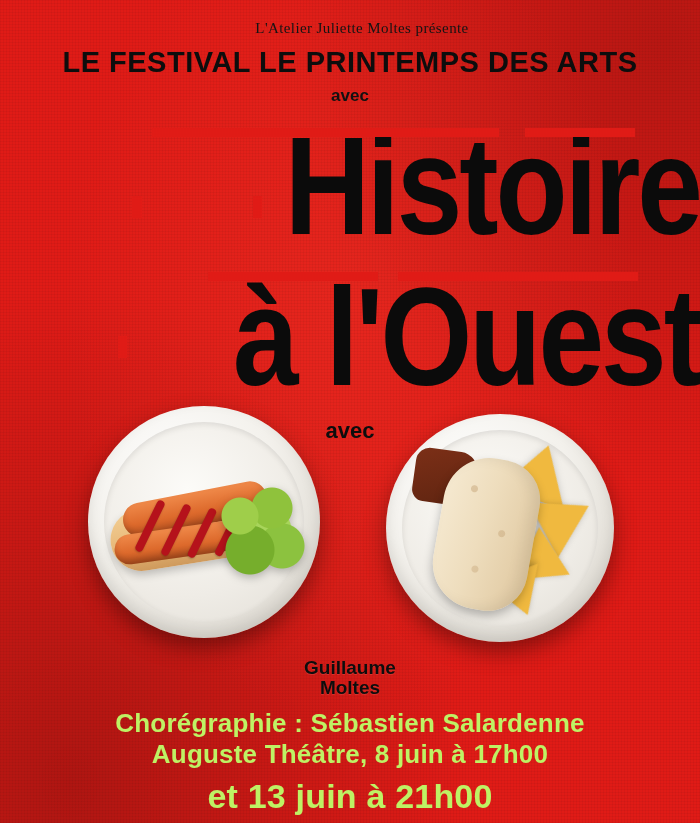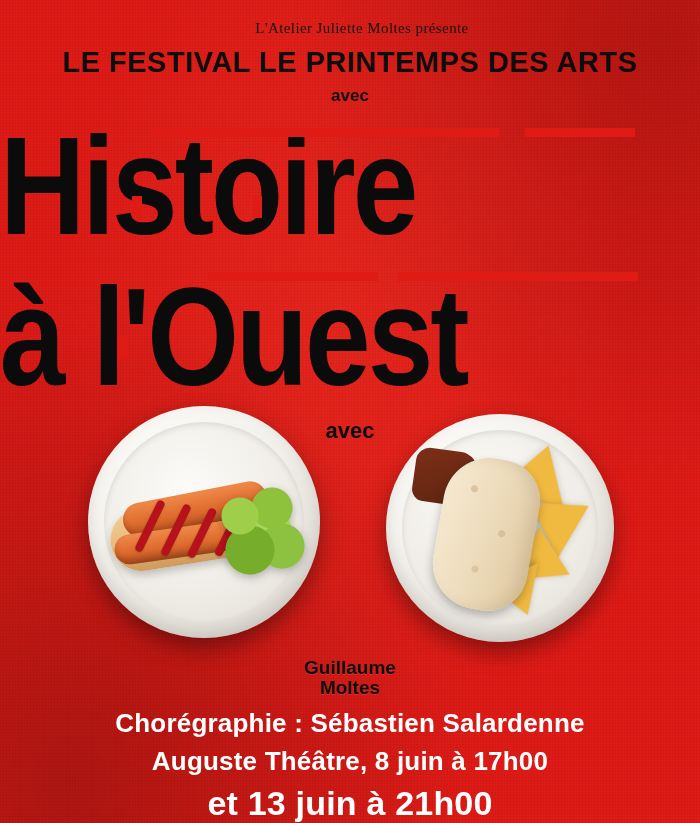--- a/index.html
+++ b/index.html
@@ -64,21 +64,21 @@
     text-align: center;
     font-size: 17px;
     font-weight: bold;
     margin-top: 7px;
     color: #111;
   }
 
   
   .title-block {
     margin-top: 2px;
-    text-align: left;
+    text-align: right;
   }
   .stencil-line {
     position: relative;
     display: block;
     font-weight: bold;
     color: #0b0b0b;
     line-height: .92;
     white-space: nowrap;
   }
   .title-1 {
@@ -257,28 +257,28 @@
     text-shadow: 0 1px 0 rgba(255,255,255,.10);
   }
 
   
   .credits {
     position: absolute;
     left: 0; right: 0;
     top: 708px;
     z-index: 6;
     text-align: center;
-    color: #ffffff;
+    color: #bef264;
   }
   .credits div {
     font-weight: bold;
     letter-spacing: .2px;
   }
   .cred-1 { font-size: 26px; }
-  .cred-2 { font-size: 26px; margin-top: 7px; }
+  .cred-2 { font-size: 26px; }
   .cred-3 { font-size: 34px; margin-top: 7px; }
 </style>
 </head>
 <body>
 
 <div id="poster">
 
   <div class="layer">
     <div class="presente">L'Atelier Juliette Moltes présente</div>
     <div class="festival">LE FESTIVAL LE PRINTEMPS DES ARTS</div>

